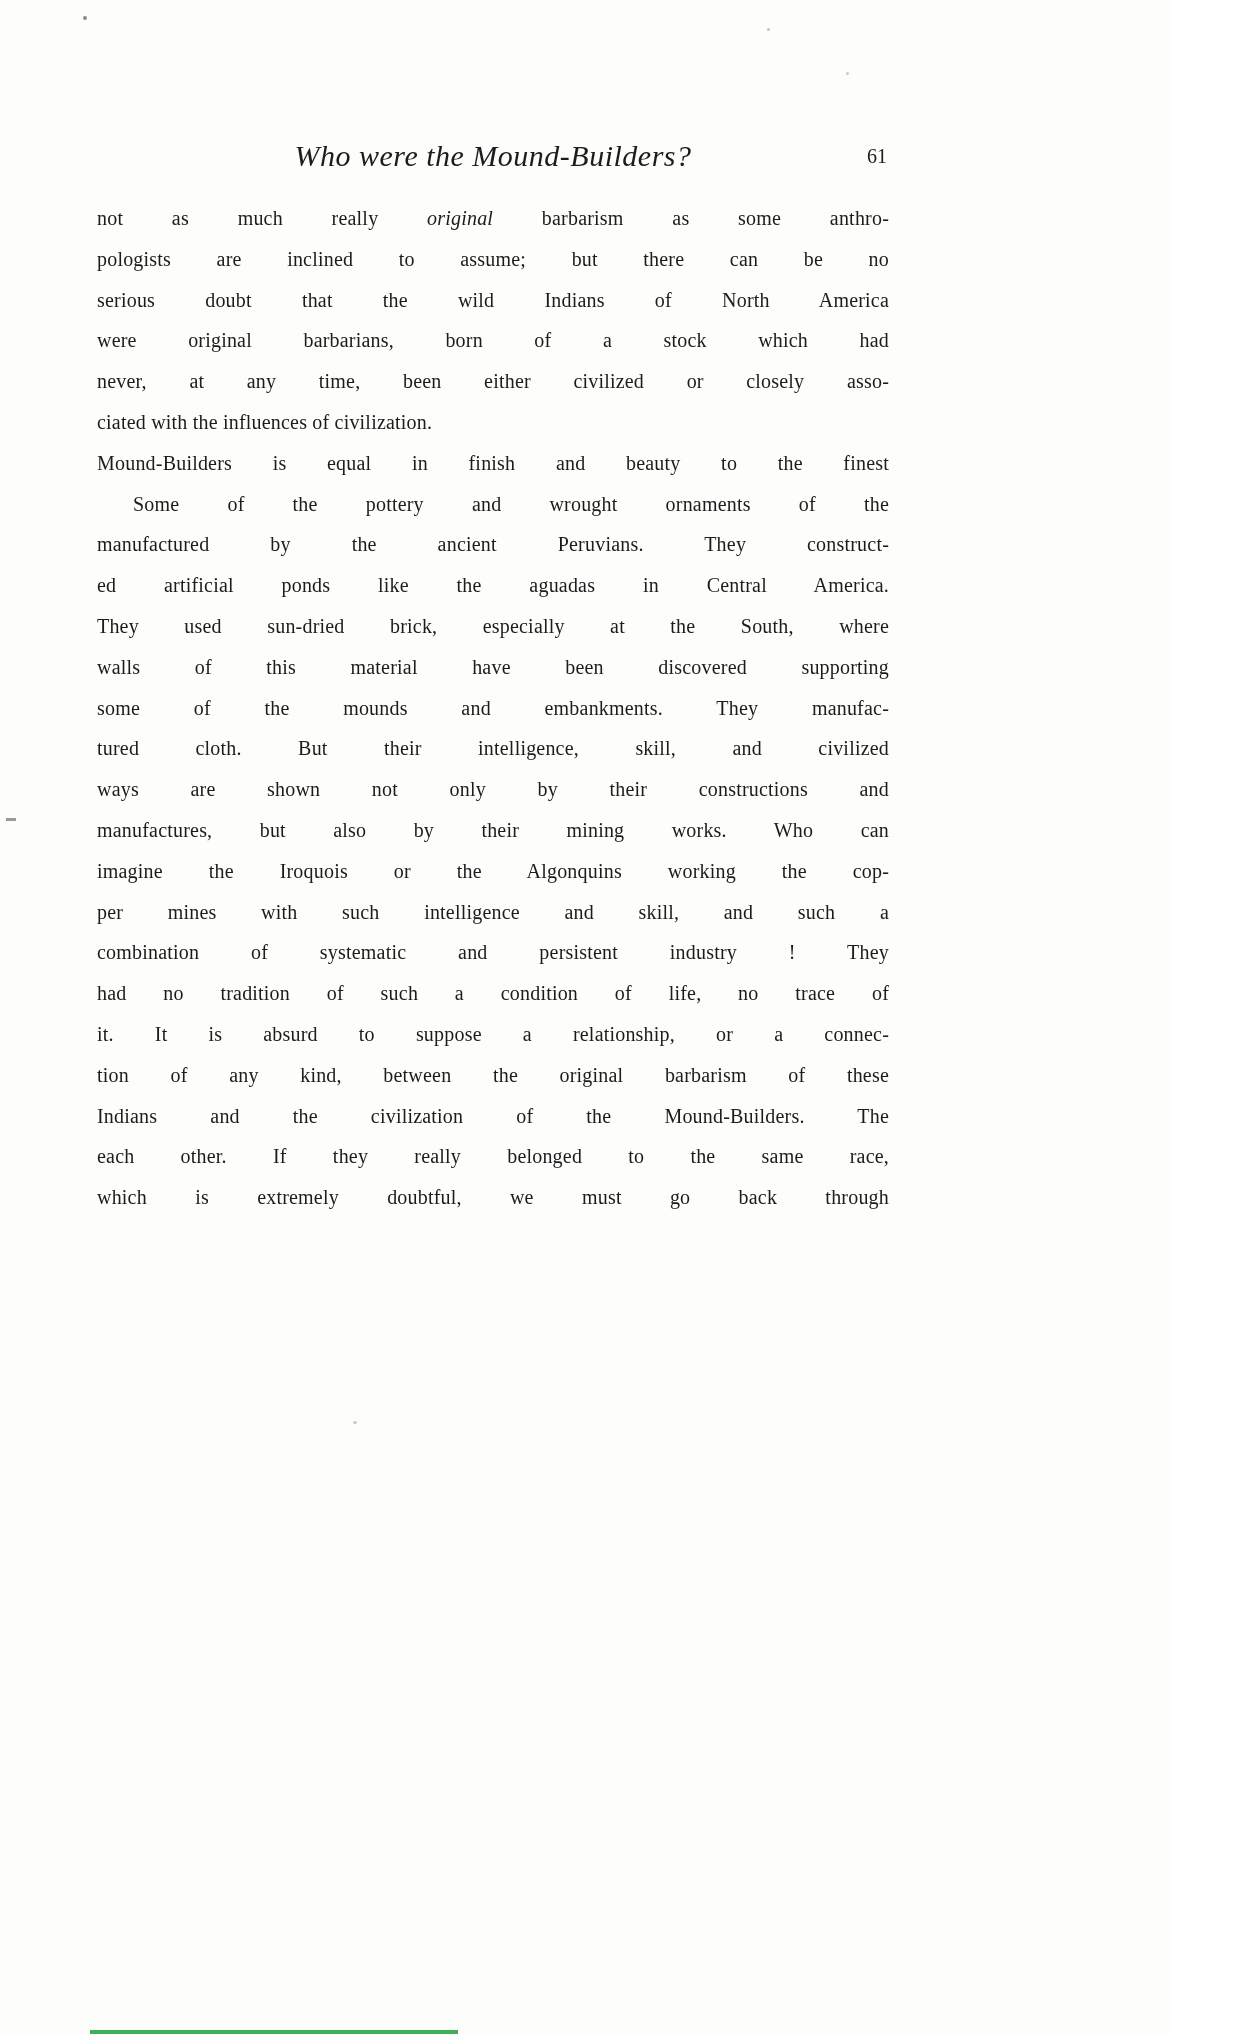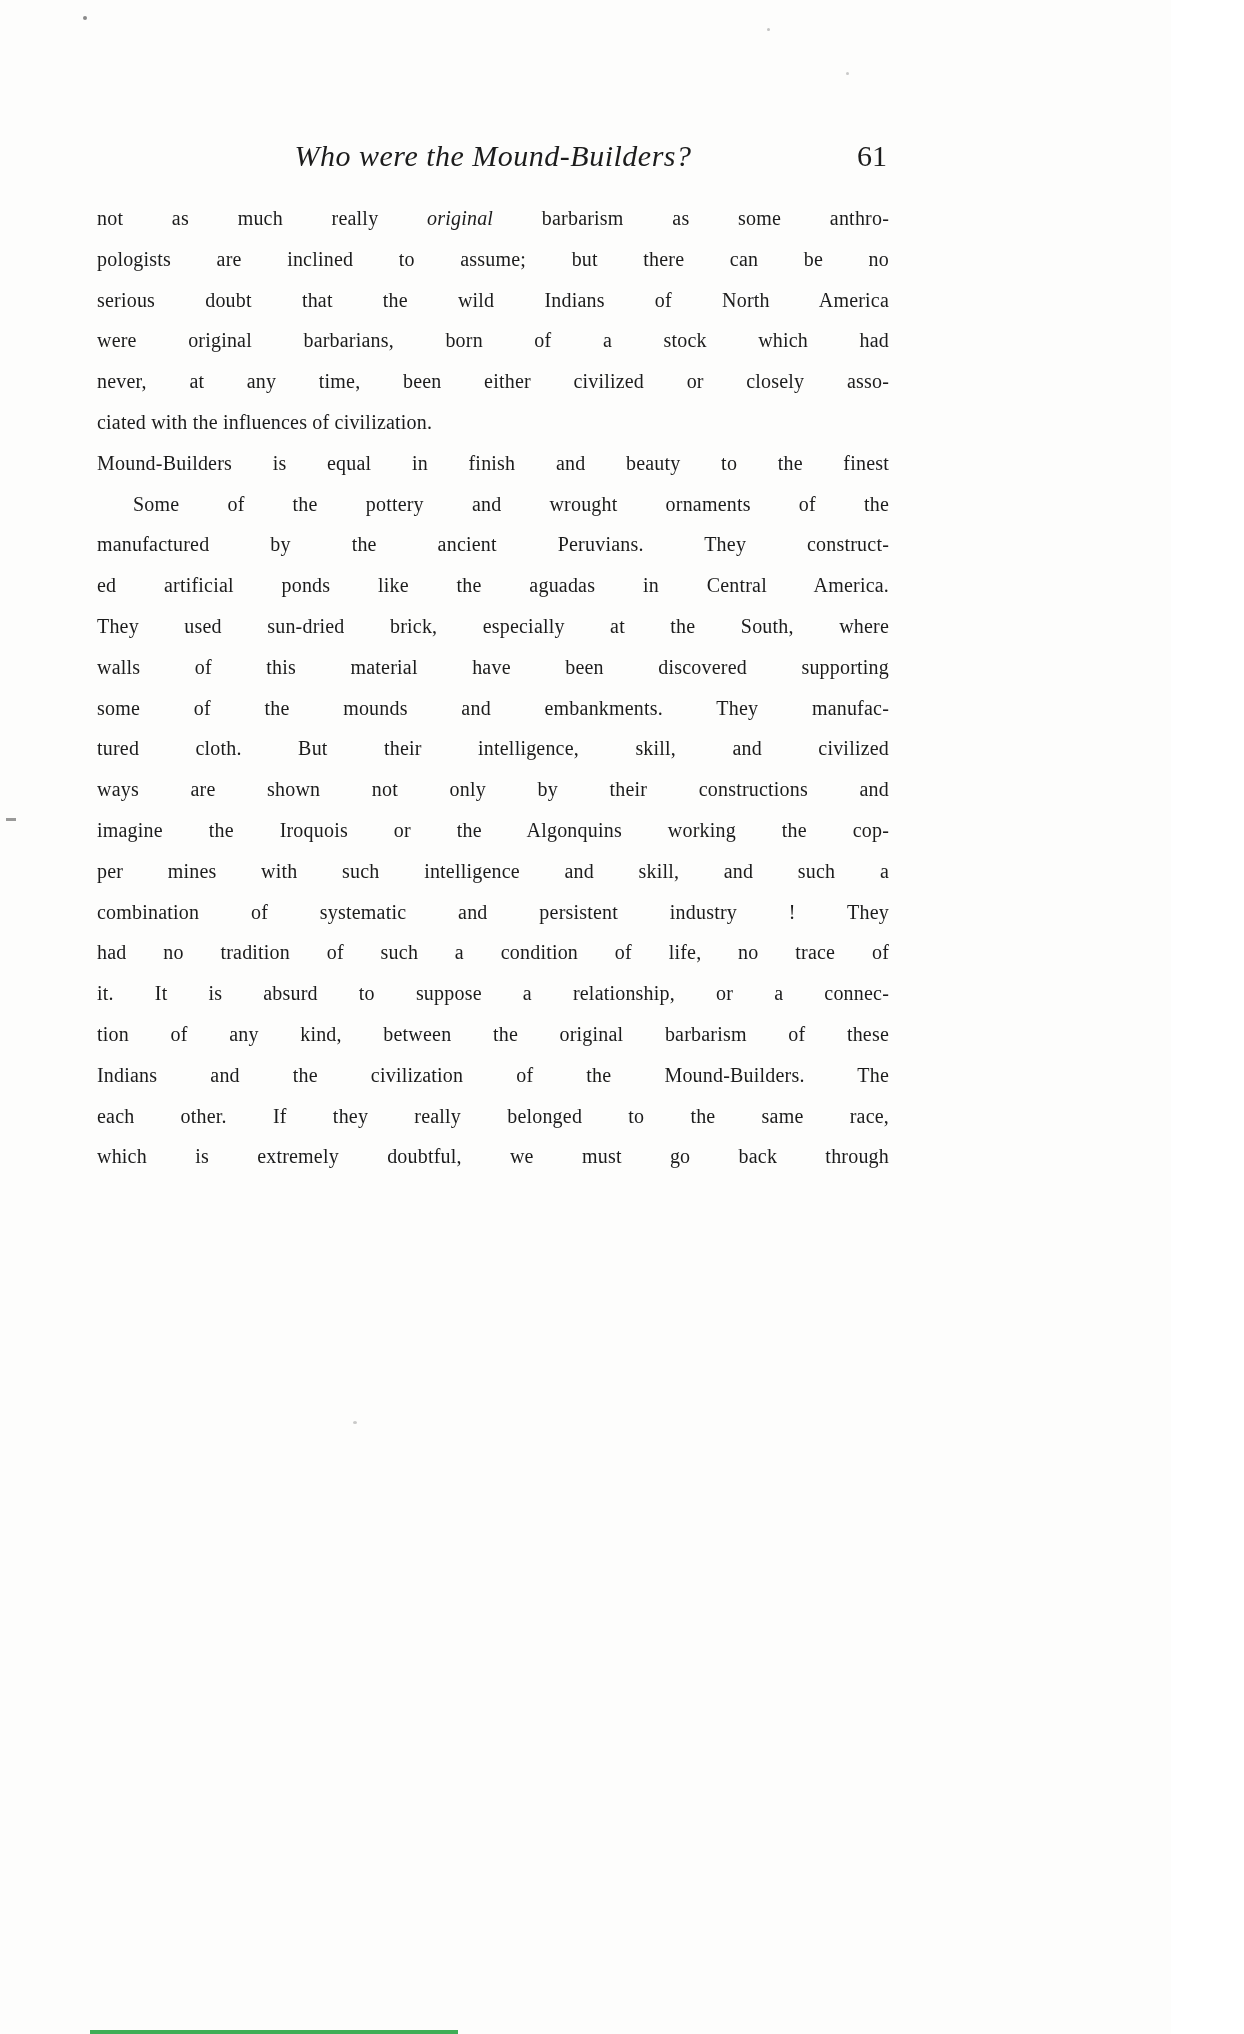--- a/index.html
+++ b/index.html
@@ -30,21 +30,21 @@
     display: block;
     text-align: center;
     font-style: italic;
     letter-spacing: 0.5px;
   }
   .folio {
     position: absolute;
     right: 2px;
     top: 0;
     font-style: normal;
-    font-size: 30px;
+    font-size: 20px;
   }
   .text-body {
     position: absolute;
     left: 97px;
     top: 198px;
     width: 792px;
   }
   .line {
     font-size: 20px;
     line-height: 40.8px;
@@ -98,20 +98,21 @@
       <div class="line"><span>ciated with the influences of civilization.</span></div>
       <div class="line j"><span>Mound-Builders is equal in finish and beauty to the finest</span></div>
       <div class="line j indent"><span>Some of the pottery and wrought ornaments of the</span></div>
       <div class="line j"><span>manufactured by the ancient Peruvians.  They construct-</span></div>
       <div class="line j"><span>ed artificial ponds like the aguadas in Central America.</span></div>
       <div class="line j"><span>They used sun-dried brick, especially at the South, where</span></div>
       <div class="line j"><span>walls of this material have been discovered supporting</span></div>
       <div class="line j"><span>some of the mounds and embankments.  They manufac-</span></div>
       <div class="line j"><span>tured cloth.  But their intelligence, skill, and civilized</span></div>
       <div class="line j"><span>ways are shown not only by their constructions and</span></div>
+      <div class="line j"><span>manufactures, but also by their mining works.  Who can</span></div>
       <div class="line j"><span>imagine the Iroquois or the Algonquins working the cop-</span></div>
       <div class="line j"><span>per mines with such intelligence and skill, and such a</span></div>
       <div class="line j"><span>combination of systematic and persistent industry !  They</span></div>
       <div class="line j"><span>had no tradition of such a condition of life, no trace of</span></div>
       <div class="line j"><span>it.  It is absurd to suppose a relationship, or a connec-</span></div>
       <div class="line j"><span>tion of any kind, between the original barbarism of these</span></div>
       <div class="line j"><span>Indians and the civilization of the Mound-Builders.  The</span></div>
       <div class="line j"><span>each other.  If they really belonged to the same race,</span></div>
       <div class="line j"><span>which is extremely doubtful, we must go back through</span></div>
     </div>

